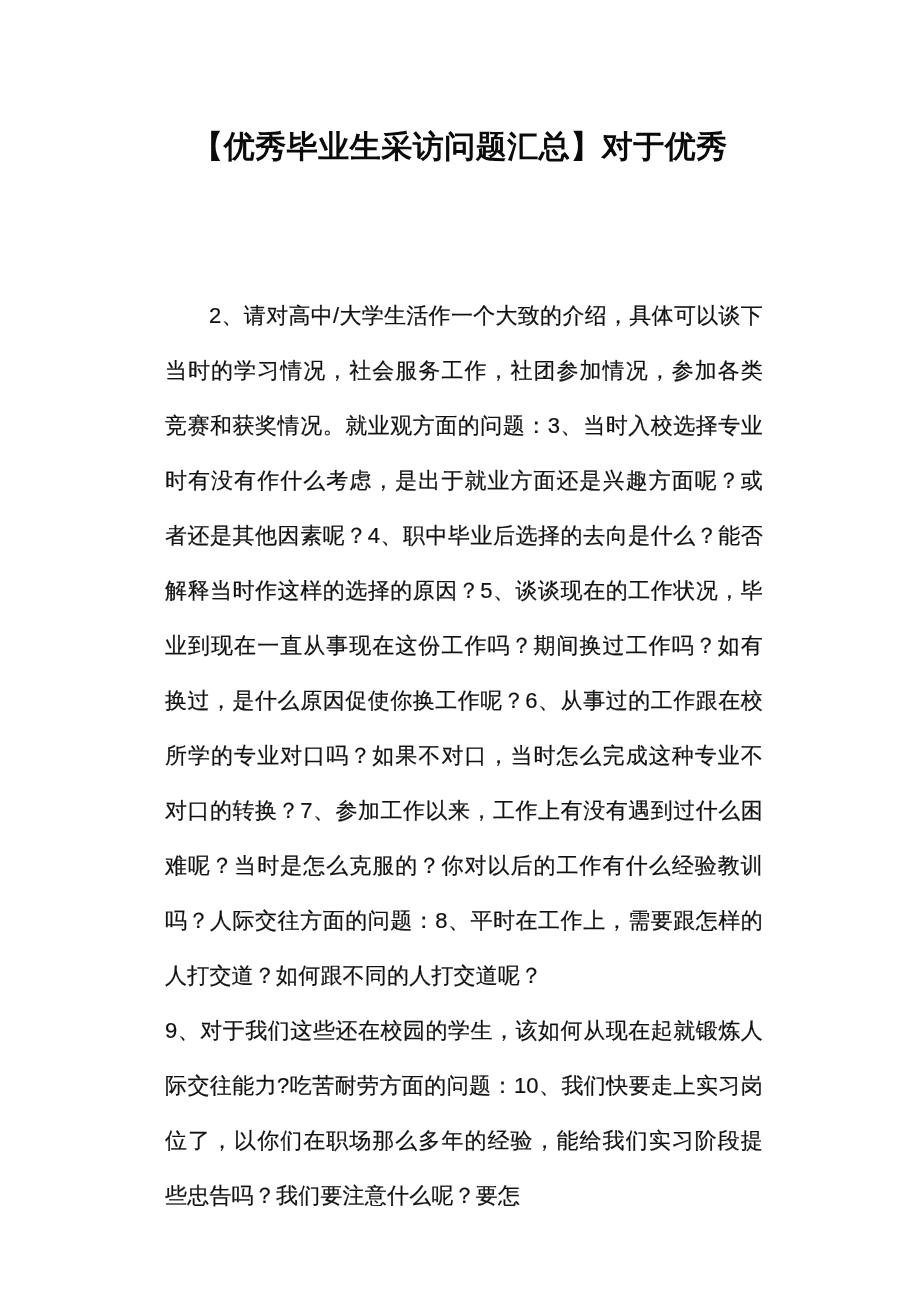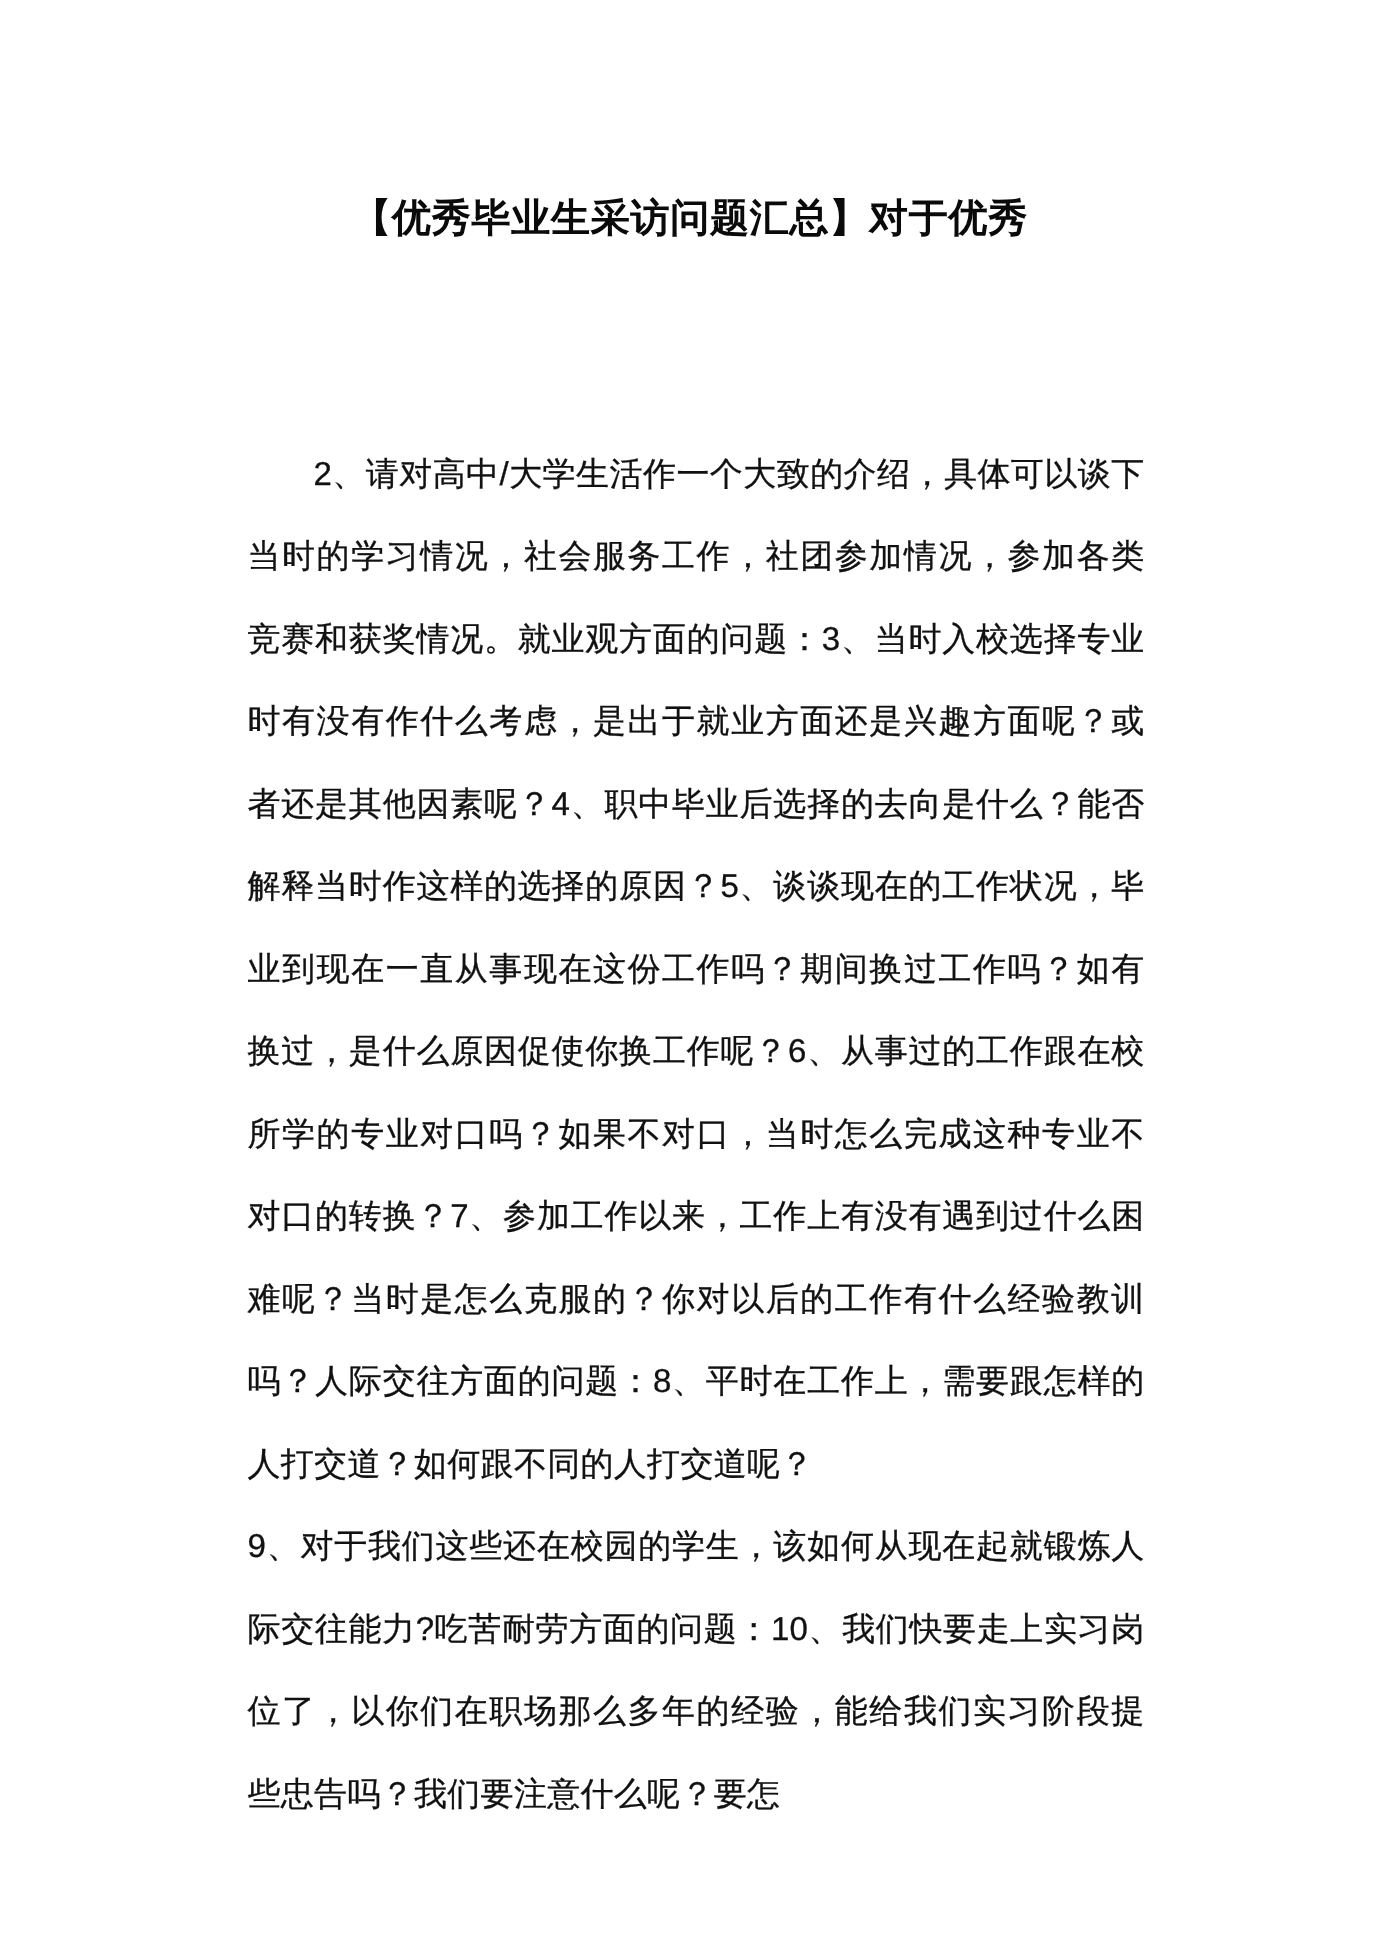--- a/index.html
+++ b/index.html
@@ -28,21 +28,21 @@
 
   
   .doc-title {
     position: absolute;
     left: 160px;
     top: 122px;
     width: 600px;
     text-align: center;
     font-family: "DejaVu Serif", "Liberation Serif", serif;
     font-weight: bold;
-    font-size: 26px;
+    font-size: 31px;
     line-height: 48px;
     letter-spacing: 0.5px;
     color: #0a0a0a;
   }
   .doc-title .title-line {
     display: block;
     white-space: nowrap;
   }
 
   

